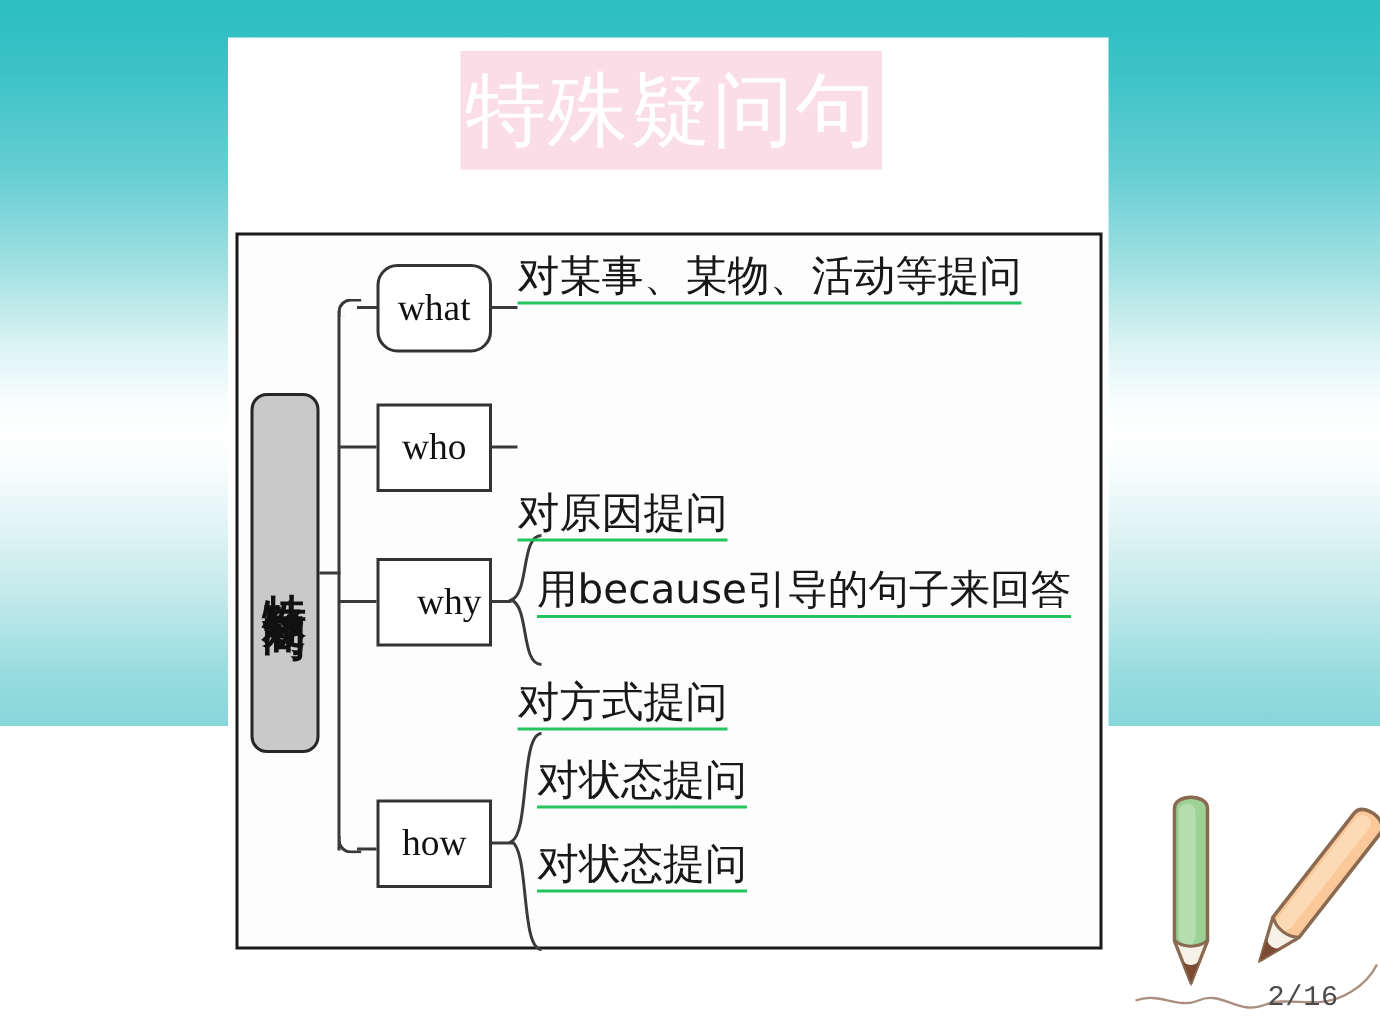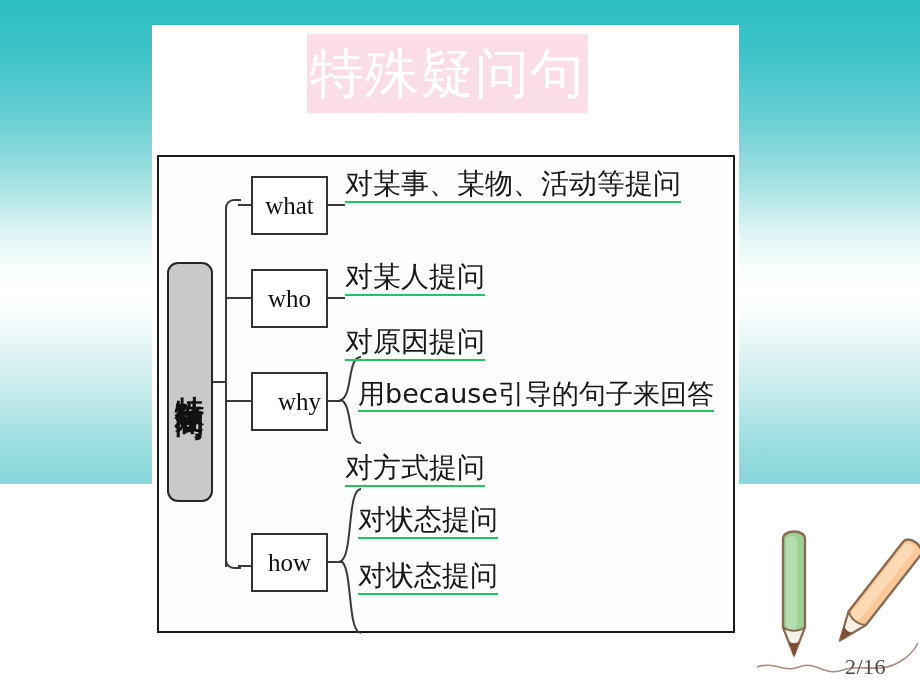--- a/index.html
+++ b/index.html
@@ -62,21 +62,21 @@
     font-family:"DejaVu Sans","Liberation Sans",sans-serif;
     font-weight:600;
   }
   
   .kbox{
     background:#ffffff;border:2px solid #333;box-sizing:border-box;
     display:flex;align-items:center;justify-content:center;
     font-family:"Liberation Serif","DejaVu Serif",serif;
     font-size:25px;color:#111;
   }
-  #box-what{left:92px;top:19px;width:77px;height:59px;}
+  #box-what{left:92px;top:19px;width:77px;height:59px;border-radius:14px;}
   #box-who {left:92px;top:112px;width:77px;height:59px;}
   #box-why {left:92px;top:215px;width:77px;height:59px;padding-left:20px;}
   #box-how {left:92px;top:376px;width:77px;height:59px;}
   
   .ln{position:absolute;background:#3a3a3a;}
   
   #trunk{left:66px;top:50px;width:2px;height:360px;background:#3a3a3a;}
   #trunk-round-t{left:66px;top:42px;width:14px;height:10px;
      border-left:2px solid #3a3a3a;border-top:2px solid #3a3a3a;
      border-top-left-radius:9px;background:transparent;}
@@ -113,22 +113,22 @@
   #leaf-how2{left:199px;top:348px;}
   #leaf-how3{left:199px;top:404px;}
   
   .brace{position:absolute;}
   #brace-why{left:180px;top:198px;}
   #brace-how{left:180px;top:330px;}
   
   #deco{position:absolute;left:755px;top:515px;width:165px;height:175px;}
   #page-num{
     position:absolute;left:845px;top:654px;
-    font-family:Liberation Serif, serif;
-    font-size:22px;color:#4a4a4a;letter-spacing:.5px;
+    font-family:Liberation Mono, monospace;
+    font-size:19px;color:#4a4a4a;letter-spacing:.5px;
   }
 </style>
 </head>
 <body>
 
 <div id="slide">
 
   <div id="panel"></div>
 
   <div id="title-box">
@@ -162,21 +162,20 @@
     <div class="ln" id="out-how"></div>
 
     <svg class="brace" id="brace-why" width="24" height="90" viewBox="0 0 24 90">
       <path d="M22 2 C8 2 14 40 2 45 C14 50 8 88 22 88" fill="none" stroke="#3a3a3a" stroke-width="2"></path>
     </svg>
     <svg class="brace" id="brace-how" width="24" height="148" viewBox="0 0 24 148">
       <path d="M22 2 C8 2 14 68 2 74 C14 80 8 146 22 146" fill="none" stroke="#3a3a3a" stroke-width="2"></path>
     </svg>
 
     <div class="leaf" id="leaf-what">对某事、某物、活动等提问</div>
-    <div class="leaf" id="leaf-who">对某人提问</div>
     <div class="leaf" id="leaf-why1">对原因提问</div>
     <div class="leaf small" id="leaf-why2">用because引导的句子来回答</div>
     <div class="leaf" id="leaf-how2">对状态提问</div>
     <div class="leaf" id="leaf-how1">对方式提问</div>
     <div class="leaf" id="leaf-how3">对状态提问</div>
 
   </div>
 
   <svg id="deco" viewBox="0 0 165 175">
 

